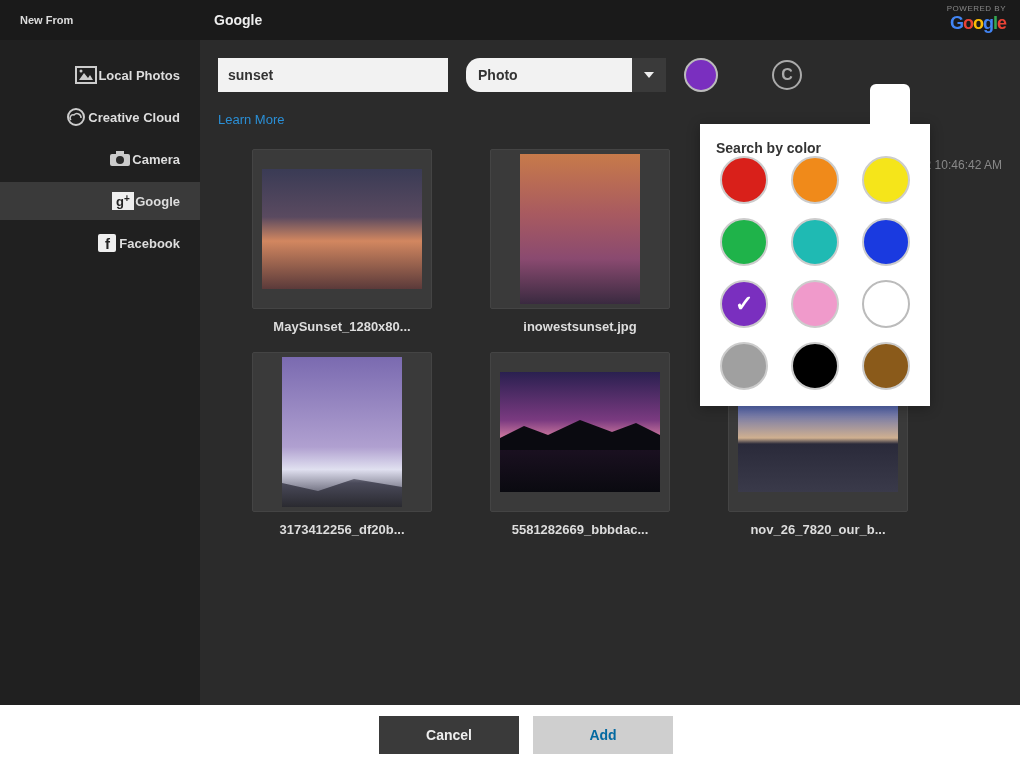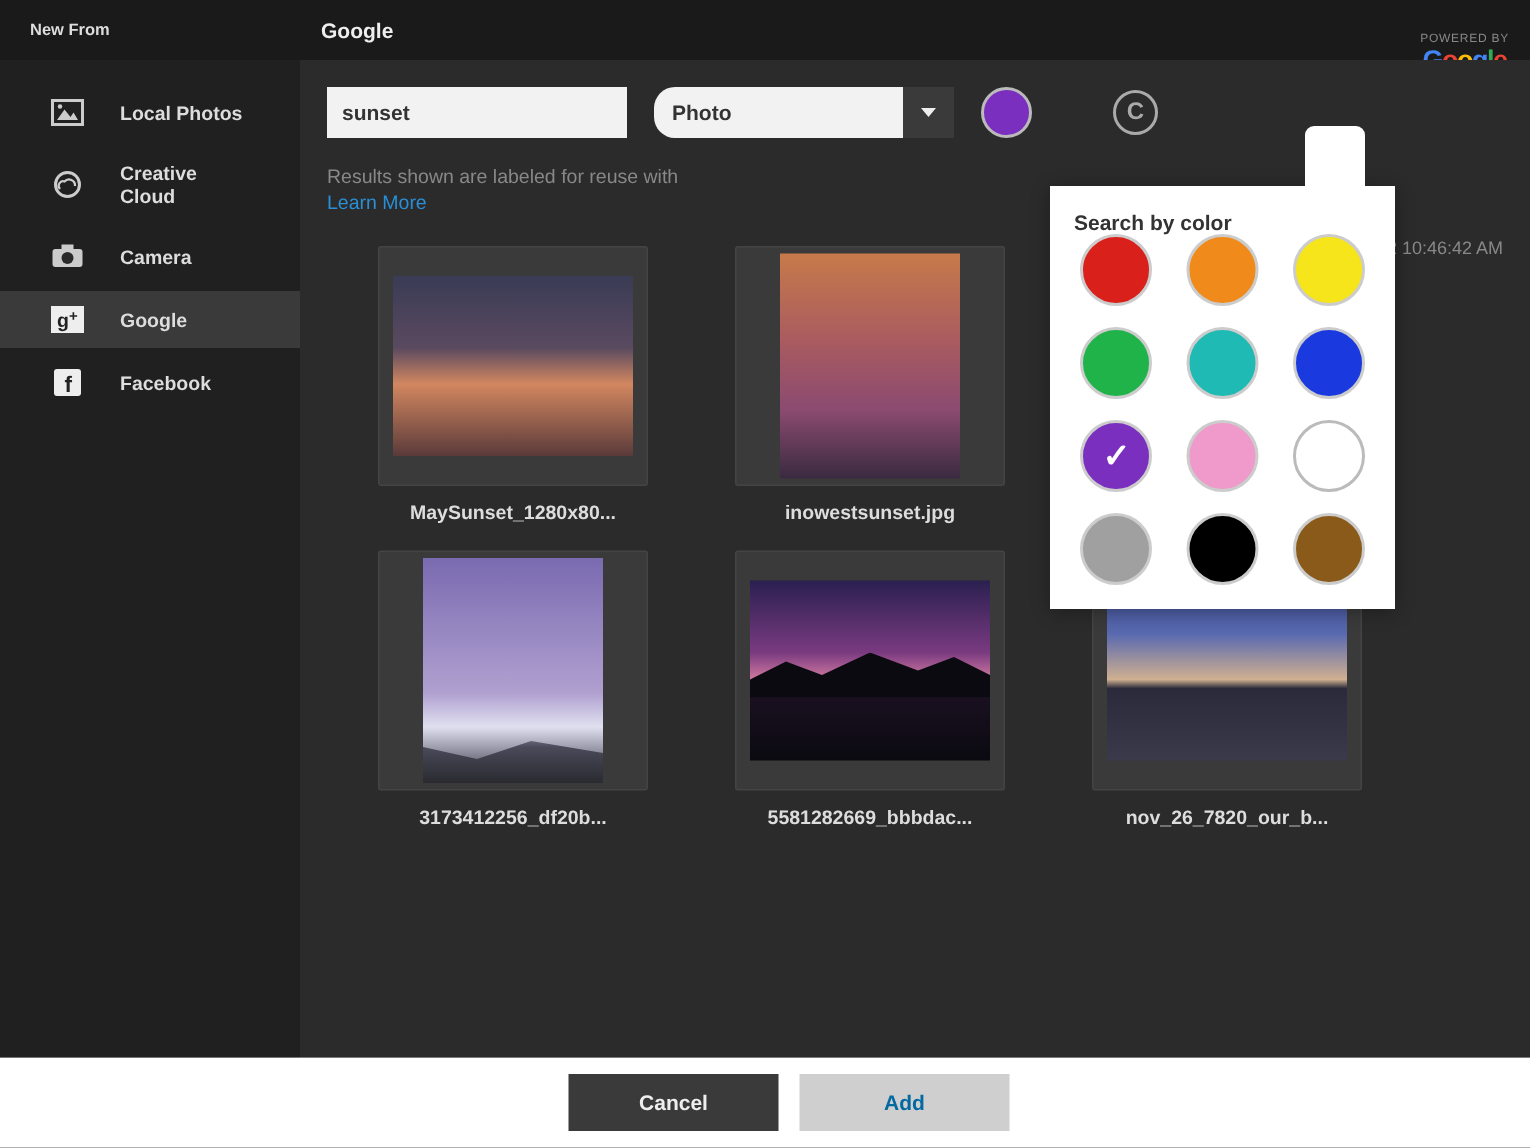--- a/index.html
+++ b/index.html
@@ -2,34 +2,34 @@
 <html><head>
   <meta charset="utf-8">
   <style>
     * { margin: 0; padding: 0; box-sizing: border-box; font-family: Arial, Helvetica, sans-serif; }
     body { width: 1020px; height: 765px; background: #fff; overflow: hidden; }
 
     .app { display: flex; flex-direction: column; width: 100%; height: 705px; background: #2a2a2a; }
     .topbar { display: flex; align-items: center; height: 40px; background: #1a1a1a; position: relative; }
     .topbar-label { color: #ddd; font-weight: bold; font-size: 11px; padding: 0 20px; width: 200px; }
     .topbar-title { color: #eee; font-weight: bold; font-size: 14px; padding-left: 14px; }
-    .powered { position: absolute; right: 14px; top: 21px; text-align: center; }
+    .powered { position: absolute; right: 14px; top: 4px; text-align: right; }
     .powered .p-small { color: #888; font-size: 8px; letter-spacing: 0.5px; }
     .powered .g-logo { font-size: 18px; font-weight: bold; letter-spacing: -1px; }
     .g-b { color:#4285F4 } .g-r { color:#EA4335 } .g-y { color:#FBBC05 } .g-g { color:#34A853 }
 
     .body { display: flex; flex: 1; }
     .sidebar { width: 200px; background: #202020; padding-top: 16px; }
-    .sidebar-item { display: flex; align-items: center; gap: 24px; padding: 10px 34px; color: #ddd; font-weight: bold; font-size: 13px; cursor: pointer; margin-bottom: 4px; }
+    .sidebar-item { display: flex; align-items: center; gap: 1px; padding: 10px 20px; color: #ddd; font-weight: bold; font-size: 13px; cursor: pointer; margin-bottom: 4px; justify-content: flex-end; }
     .sidebar-item.active { background: #3a3a3a; }
     .side-icon { width: 22px; height: 18px; display:flex; align-items:center; justify-content:center; }
 
     .main { flex: 1; background: #2b2b2b; position: relative; }
     .searchbar { display: flex; align-items:center; gap: 18px; padding: 18px 18px 10px 18px; }
-    .search-input { width: 200px; height: 34px; background: #f2f2f2; border: none; padding: 16px 10px; font-size: 14px; font-weight: bold; color: #333; }
+    .search-input { width: 230px; height: 34px; background: #f2f2f2; border: none; padding: 16px 10px; font-size: 14px; font-weight: bold; color: #333; }
     .type-select { width: 200px; height: 34px; background: #f2f2f2; display:flex; align-items:center; position:relative;border-radius:14px; }
     .type-select .label { padding:0 12px; color:#333; font-weight:bold; font-size:14px; flex:1; }
     .type-select .caret { width:34px; height:34px; background:#3a3a3a; display:flex; align-items:center; justify-content:center; }
     .caret-icon { width:0; height:0; border-left:5px solid transparent; border-right:5px solid transparent; border-top:6px solid #eee; }
     .color-ball { width:34px; height:34px; border-radius:50%; background:#7a2fbf; border:2px solid #bbb; }
     .copyright { width:30px; height:30px; border:2px solid #aaa; border-radius:50%; display:flex; align-items:center; justify-content:center; color:#aaa; font-size:16px; font-weight:bold; margin-left:36px;}
 
     .info-line { padding: 8px 18px 4px; color:#888; font-size:13px; }
     .info-line .learn-more { color:#2a8fd6; cursor:pointer; display:block; margin-top:2px;}
     .meta-line { position:absolute; right:18px; top:118px; color:#888; font-size:12px; }
@@ -137,21 +137,20 @@
           <span class="label">Photo</span>
           <span class="caret">
               <span class="caret-icon"></span>
             </span>
         </div>
         <div class="color-ball" style="background: rgb(122, 47, 191);"></div>
         <div class="copyright">C</div>
       </div>
 
       <div class="info-line">
-        <span>Results shown are labeled for reuse with</span>
         <span class="learn-more">Learn More</span>
       </div>
       <div class="meta-line">gle at Thu Jan 5 2012 10:46:42 AM</div>
 
       <div class="grid">
         <div class="thumb-cell">
           <div class="thumb-box">
               <div class="thumb t1"></div>
             </div>
           <div class="thumb-label">MaySunset_1280x80...</div>

